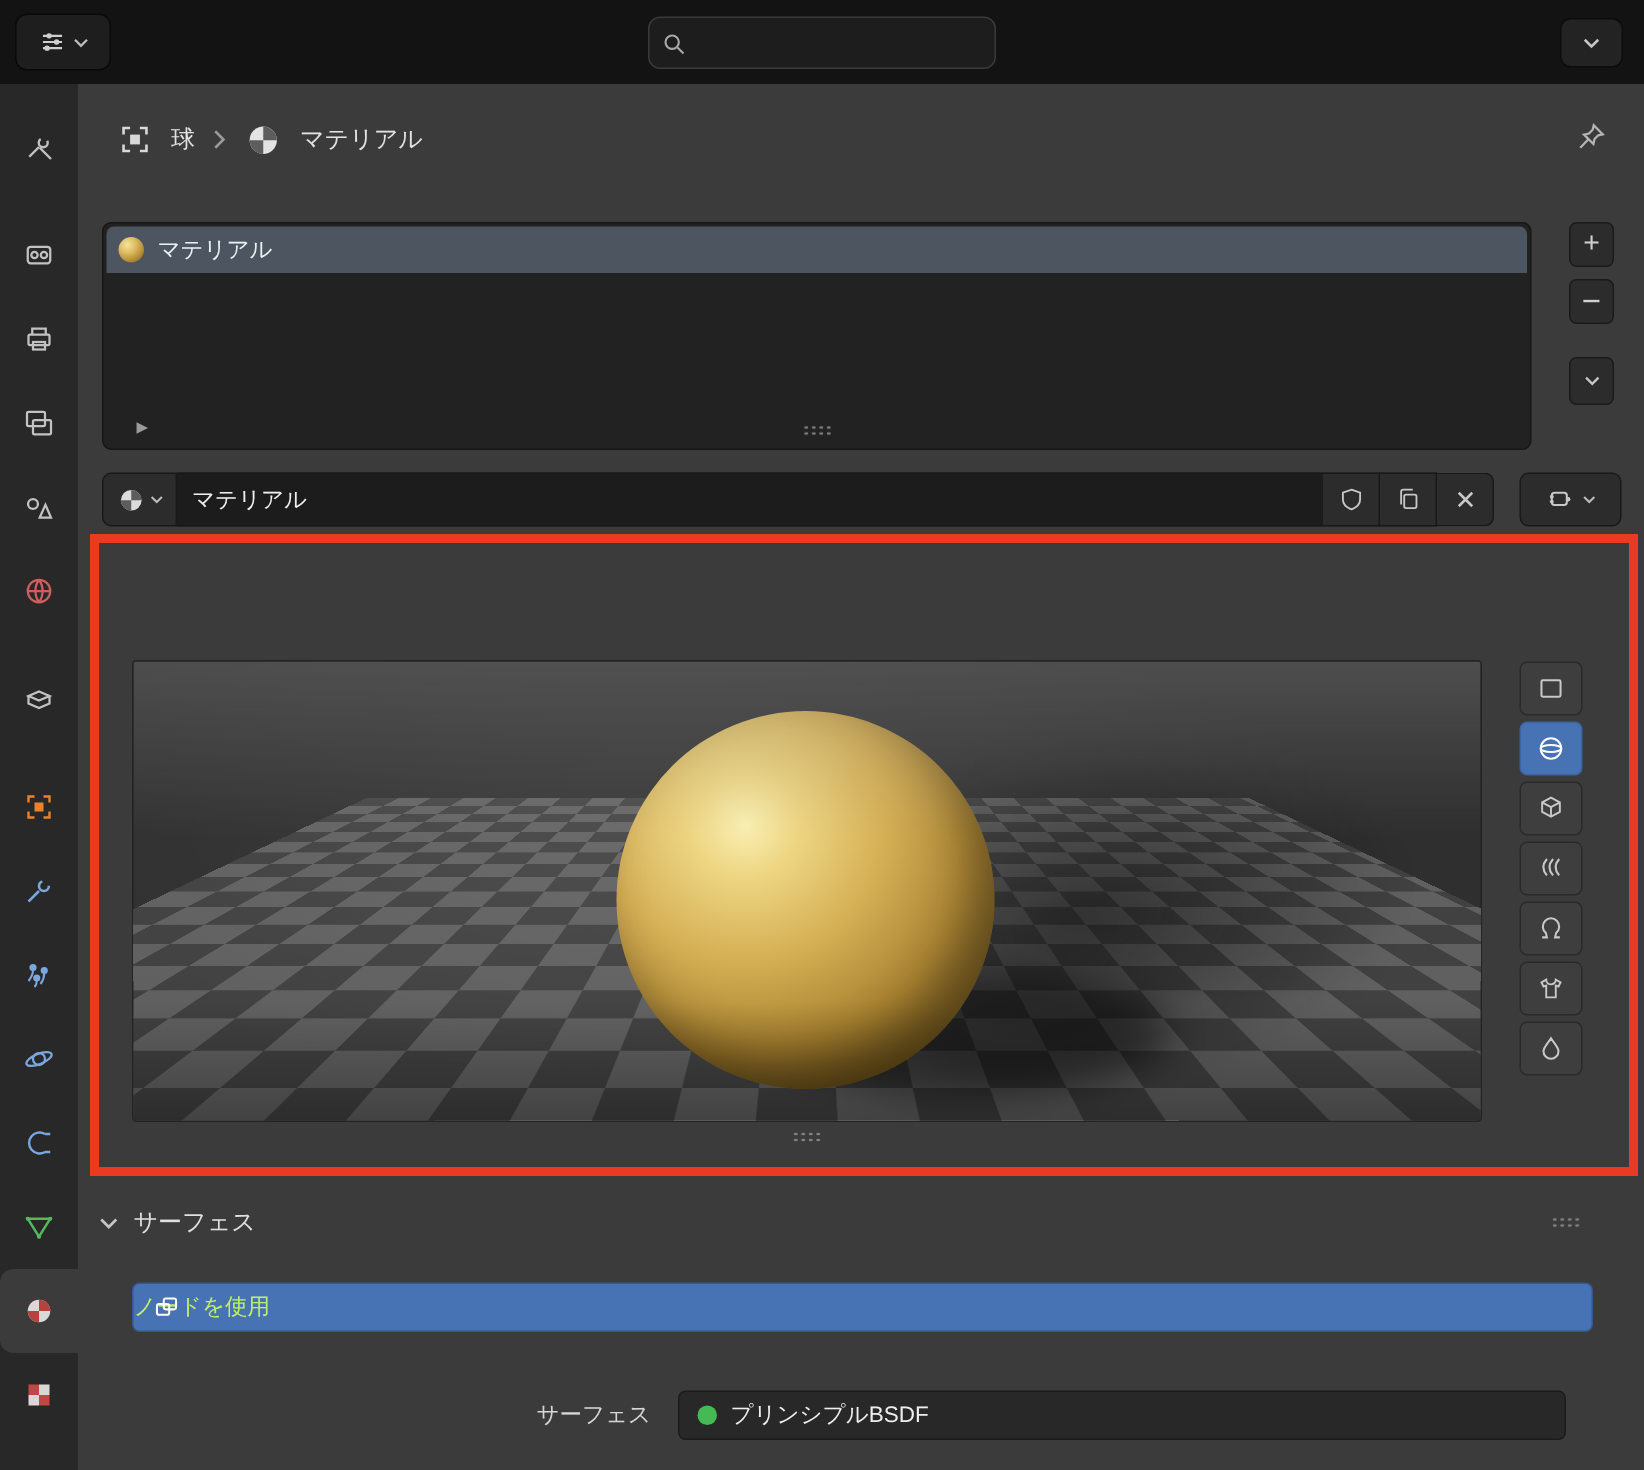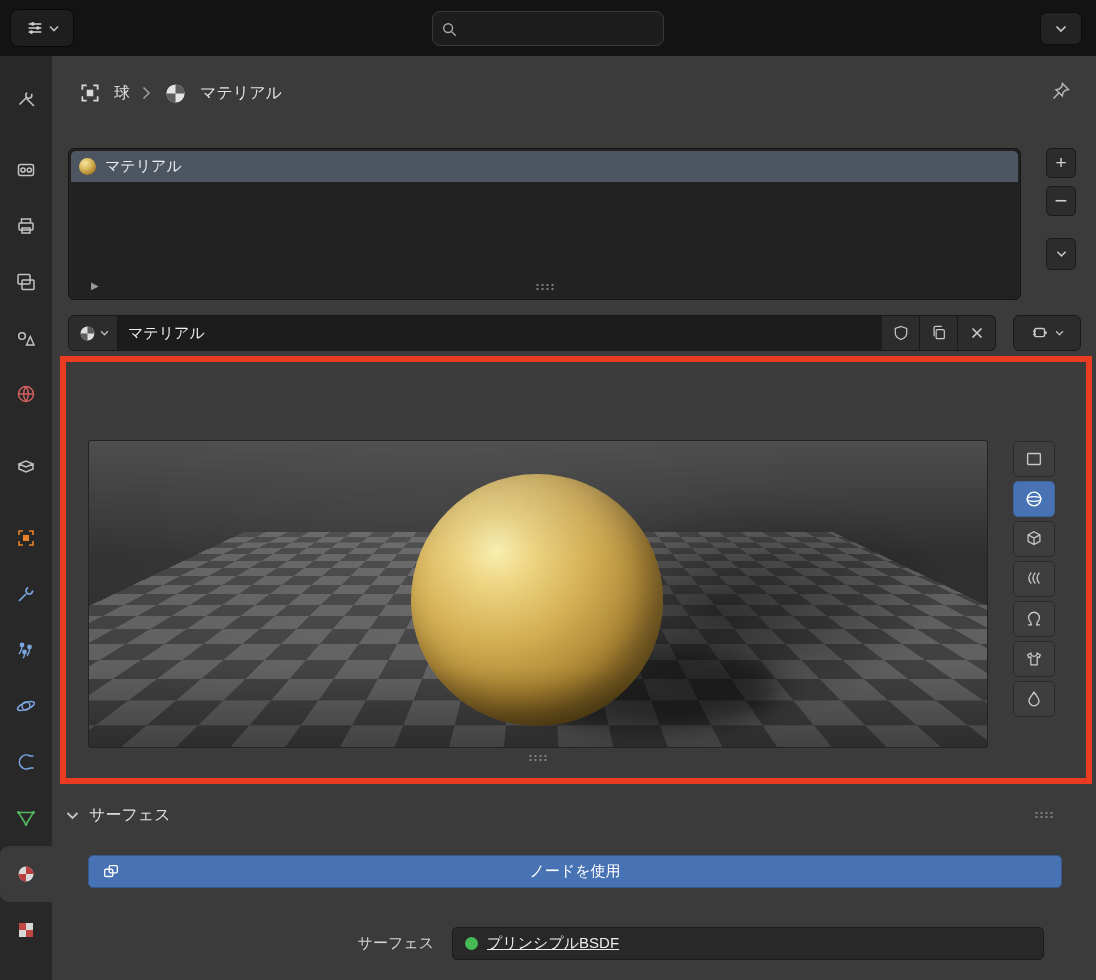--- a/index.html
+++ b/index.html
@@ -81,28 +81,28 @@
     background:radial-gradient(circle at 34% 30%, #f9efae 0%, #edd47d 14%, #d3ac4d 38%, #a9822f 62%, #755a1f 84%, #5a4619 100%);
     box-shadow:inset -14px -18px 30px rgba(40,28,6,.45); }
 
   .ptypes { position:absolute; left:961px; top:385px; width:42px; display:flex; flex-direction:column; gap:4px; }
   .ptype { width:42px; height:36px; background:#3e3e3e; border:1px solid #2a2a2a; border-radius:5px;
     display:flex; align-items:center; justify-content:center; cursor:pointer; }
   .ptype.selected { background:#4772b3; border-color:#3c64a0; }
   .preview-grip { position:absolute; left:476px; top:698px; cursor:grab; }
 
   .usenodes { position:absolute; left:36px; top:799px; width:974px; height:33px; background:#4772b3;
-    border:1px solid #35598f; border-radius:5px; display:flex; align-items:center; justify-content:center;
-    color:#ffffff; font-size:15px; cursor:pointer; }
+    border:1px solid #35598f; border-radius:5px; display:flex; align-items:center; justify-content:flex-start;
+    color:#bef264; font-size:15px; cursor:pointer; }
   .usenodes .btn-icon { position:absolute; left:12px; top:6px; }
 
   .proprow { position:absolute; left:36px; top:871px; width:974px; height:33px; display:flex; align-items:center; }
   .proplabel { width:364px; text-align:right; padding-right:18px; font-size:15px; color:#d6d6d6; }
   .propfield { width:592px; height:33px; background:#282828; border:1px solid #1b1b1b; border-radius:5px;
-    display:flex; align-items:center; gap:9px; padding:0 12px; font-size:15px; color:#eee; cursor:pointer;text-decoration:underline; }
+    display:flex; align-items:center; gap:9px; padding:0 12px; font-size:15px; color:#eee; cursor:pointer; }
   .greendot { width:13px; height:13px; border-radius:50%; background:#45b954; }
 
   .hlbox { position:absolute; left:60px; top:356px; width:1032px; height:428px; border:6px solid #ea3b22;
     pointer-events:none; z-index:50; }
 
   .chev { display:block; }
 </style>
 </head>
 <body>
 

